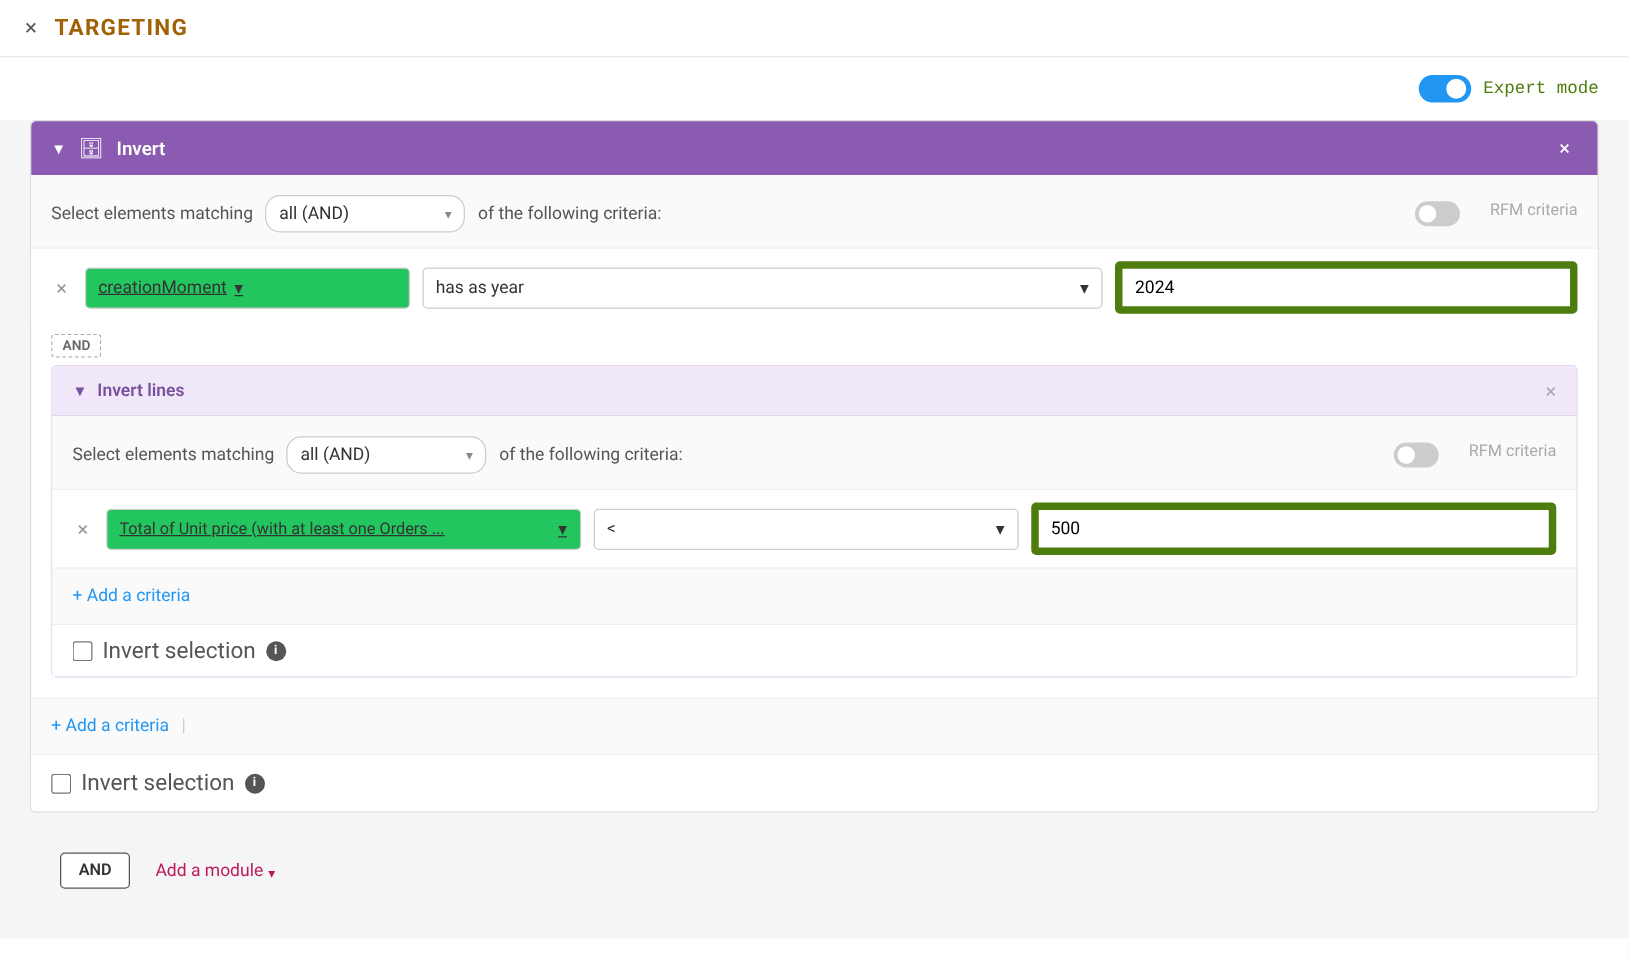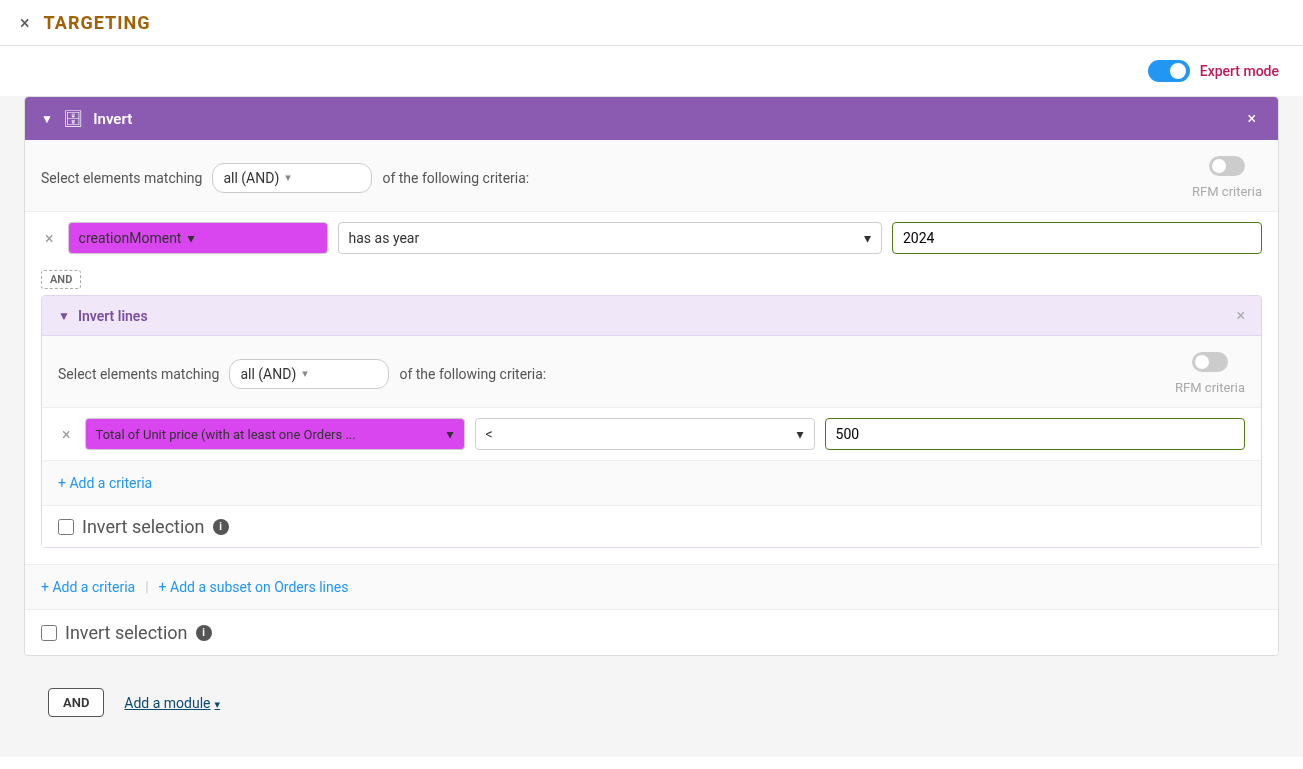--- a/index.html
+++ b/index.html
@@ -11,53 +11,53 @@
     .header { display: flex; align-items: center; padding: 12px 20px; border-bottom: 1px solid #e0e0e0; background: #fff; }
     .header-close { font-size: 18px; color: #555; cursor: pointer; margin-right: 14px; }
     .header-title { font-size: 18px; font-weight: 700; letter-spacing: 1px; color: #a16207; }
 
     
     .expert-mode-bar { display: flex; justify-content: flex-end; align-items: center; padding: 14px 24px; background: #fff; }
     .toggle-switch { position: relative; display: inline-block; width: 42px; height: 22px; margin-right: 10px; }
     .toggle-switch input { opacity: 0; width: 0; height: 0; }
     .toggle-slider { position: absolute; cursor: pointer; top: 0; left: 0; right: 0; bottom: 0; background: #2196F3; border-radius: 22px; }
     .toggle-slider:before { position: absolute; content: ""; height: 16px; width: 16px; left: 22px; bottom: 3px; background: white; border-radius: 50%; }
-    .expert-mode-label { font-size: 14px; color: #be185d; font-weight: 500; }
+    .expert-mode-label { font-size: 14px; color: #4d7c0f; font-weight: 500; font-family: Liberation Mono, monospace; }
 
     
     .main { padding: 0 24px 24px; background: #f5f5f5; }
 
     
     .module-card { background: #fff; border: 1px solid #ddd; border-radius: 4px; margin-bottom: 16px; }
     .module-header { background: #8b5bb1; color: #fff; padding: 10px 16px; display: flex; align-items: center; justify-content: space-between; border-radius: 4px 4px 0 0; }
     .module-header-left { display: flex; align-items: center; gap: 10px; }
     .module-chevron { font-size: 12px; }
     .module-icon { font-size: 16px; }
     .module-title { font-size: 15px; font-weight: 600; }
     .module-close { background: none; border: none; color: #fff; font-size: 16px; cursor: pointer; padding: 2px 6px; }
 
     
     .select-elements-row { display: flex; align-items: center; padding: 16px 16px 12px; gap: 10px; background: #fafafa; border-bottom: 1px solid #eee; }
     .select-label { font-size: 14px; color: #555; white-space: nowrap; }
-    .select-dropdown { border: 1px solid #ccc; border-radius: 12px; padding: 6px 10px; font-size: 14px; background: #fff; display: flex; align-items: center; gap: 6px; cursor: pointer; min-width: 160px; }
+    .select-dropdown { border: 1px solid #ccc; border-radius: 12px; padding: 6px 10px; font-size: 14px; background: #fff; display: flex; align-items: center; gap: 6px; cursor: pointer; min-width: 160px; justify-content: space-between; }
     .select-dropdown .chevron { color: #888; font-size: 11px; }
     .criteria-label { font-size: 14px; color: #555; white-space: nowrap; }
-    .rfm-area { margin-left: auto; display: flex; align-items: center; gap: 8px; flex-direction: column; }
+    .rfm-area { margin-left: auto; display: flex; align-items: flex-start; gap: 24px; }
     .rfm-toggle { position: relative; display: inline-block; width: 36px; height: 20px; }
     .rfm-toggle input { opacity: 0; width: 0; height: 0; }
     .rfm-slider { position: absolute; cursor: pointer; top: 0; left: 0; right: 0; bottom: 0; background: #ccc; border-radius: 20px; }
     .rfm-slider:before { position: absolute; content: ""; height: 14px; width: 14px; left: 3px; bottom: 3px; background: white; border-radius: 50%; }
     .rfm-label { font-size: 13px; color: #aaa; }
 
     
     .criteria-row { display: flex; align-items: center; padding: 10px 16px; gap: 10px; background: #fff; }
     .criteria-remove { background: none; border: none; color: #999; font-size: 16px; cursor: pointer; padding: 2px 4px; }
-    .criteria-field { border: 1px solid #ccc; border-radius: 4px; padding: 7px 10px; font-size: 14px; background: #d946ef; display: flex; align-items: center; gap: 6px; cursor: pointer; min-width: 200px; flex: 0 0 260px; }
+    .criteria-field { border: 1px solid #ccc; border-radius: 4px; padding: 7px 10px; font-size: 14px; background: #22c55e; display: flex; align-items: center; gap: 6px; cursor: pointer; min-width: 200px; flex: 0 0 260px; text-decoration: underline; }
     .criteria-operator { border: 1px solid #ccc; border-radius: 4px; padding: 7px 10px; font-size: 14px; background: #fff; display: flex; align-items: center; gap: 6px; cursor: pointer; flex: 1; }
-    .criteria-value { border: 1px solid #4d7c0f; border-radius: 4px; padding: 7px 10px; font-size: 14px; background: #fff; flex: 0 0 370px; outline: none; }
+    .criteria-value { border: 6px solid #4d7c0f; border-radius: 4px; padding: 7px 10px; font-size: 14px; background: #fff; flex: 0 0 370px; outline: none; }
 
     
     .and-badge-wrapper { padding: 6px 16px; }
     .and-badge { display: inline-block; border: 1px dashed #aaa; color: #666; font-size: 11px; font-weight: 600; padding: 2px 8px; border-radius: 3px; background: #fff; }
 
     
     .nested-module { margin: 0 16px 16px; border: 1px solid #e0d4f0; border-radius: 4px; background: #fff; }
     .nested-module-header { background: #f0e8f8; color: #7b4fa0; padding: 10px 16px; display: flex; align-items: center; justify-content: space-between; border-radius: 4px 4px 0 0; border-bottom: 1px solid #e0d4f0; }
     .nested-module-header-left { display: flex; align-items: center; gap: 8px; }
     .nested-chevron { font-size: 12px; color: #7b4fa0; }
@@ -78,21 +78,21 @@
     .module-actions { padding: 10px 16px; background: #fafafa; border-top: 1px solid #eee; display: flex; align-items: center; gap: 0; }
     .action-btn { background: none; border: none; color: #2196f3; font-size: 14px; cursor: pointer; padding: 4px 0; }
     .action-separator { color: #ccc; margin: 0 10px; }
 
     
     .outer-invert-row { padding: 12px 16px; display: flex; align-items: center; gap: 8px; background: #fff; border-top: 1px solid #eee; border-radius: 0 0 4px 4px; }
 
     
     .bottom-bar { display: flex; align-items: center; gap: 12px; padding: 16px 24px; background: #f5f5f5; }
     .and-btn { border: 1px solid #555; background: #fff; color: #333; font-size: 13px; font-weight: 600; padding: 6px 14px; border-radius: 4px; cursor: pointer; }
-    .add-module-btn { background: none; border: none; color: #0c4a6e; font-size: 14px; cursor: pointer; display: flex; align-items: flex-end; gap: 4px; padding: 6px 8px; text-decoration: underline; }
+    .add-module-btn { background: none; border: none; color: #be185d; font-size: 14px; cursor: pointer; display: flex; align-items: flex-end; gap: 4px; padding: 6px 8px; }
     .add-module-chevron { font-size: 11px; }
     .add-or-btn { background: #42a5f5; color: #fff; border: none; font-size: 14px; font-weight: 600; padding: 8px 20px; border-radius: 4px; cursor: pointer; }
   </style>
 </head>
 <body>
 
 <div class="page">
 
   <div class="header">
     <span class="header-close">×</span>
@@ -199,21 +199,20 @@
         <div class="invert-selection-row">
           <input type="checkbox" class="invert-checkbox" style="">
           <span class="invert-label">Invert selection</span>
           <span class="info-icon">i</span>
         </div>
       </div>
 
       <div class="module-actions">
         <button class="action-btn">+ Add a criteria</button>
         <span class="action-separator">|</span>
-        <button class="action-btn">+ Add a subset on Orders lines</button>
       </div>
 
       <div class="outer-invert-row">
         <input type="checkbox" class="invert-checkbox" style="">
         <span class="invert-label">Invert selection</span>
         <span class="info-icon">i</span>
       </div>
     </div>
 
     <div class="bottom-bar">

